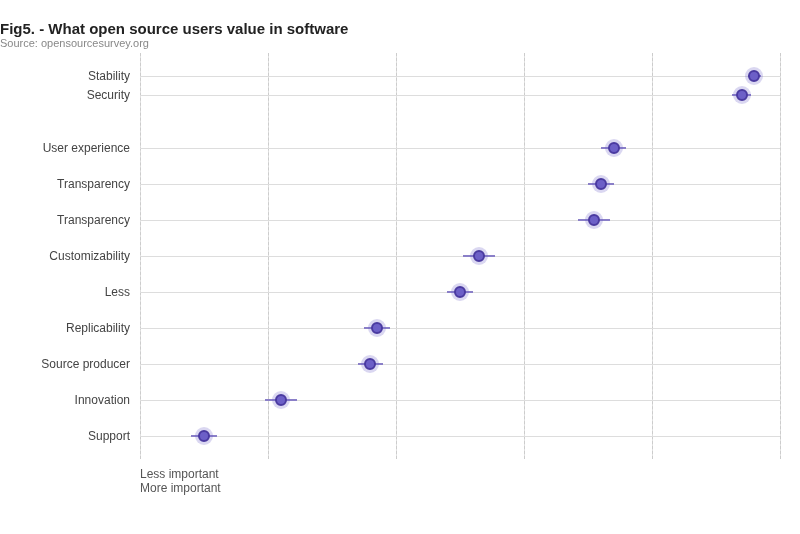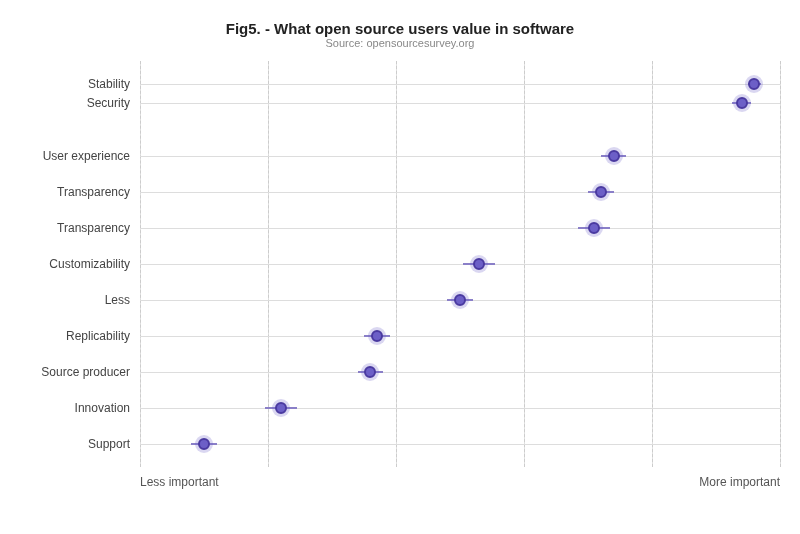--- a/index.html
+++ b/index.html
@@ -10,22 +10,22 @@
       height: 534px;
       overflow: hidden;
     }
     .chart-container {
       width: 800px;
       height: 534px;
       position: relative;
       padding: 20px 0 60px 0;
     }
     .title-area {
-      text-align: center;
-      margin-bottom: 12px;
+      text-align: left;
+      margin-bottom: 4px;
     }
     .chart-title {
       font-size: 15px;
       font-weight: bold;
       color: #222;
     }
     .chart-subtitle {
       font-size: 11px;
       color: #888;
     }
@@ -93,20 +93,21 @@
       justify-content: center;
       position: relative;
       z-index: 2;
     }
     .axis-labels {
       display: flex;
       justify-content: space-between;
       margin-left: 140px;
       margin-right: 20px;
       margin-top: 8px;
+      flex-direction: column;
     }
     .axis-label {
       font-size: 12px;
       color: #555;
     }
     .vgrid {
       position: absolute;
       top: 0;
       bottom: 0;
       width: 1px;

